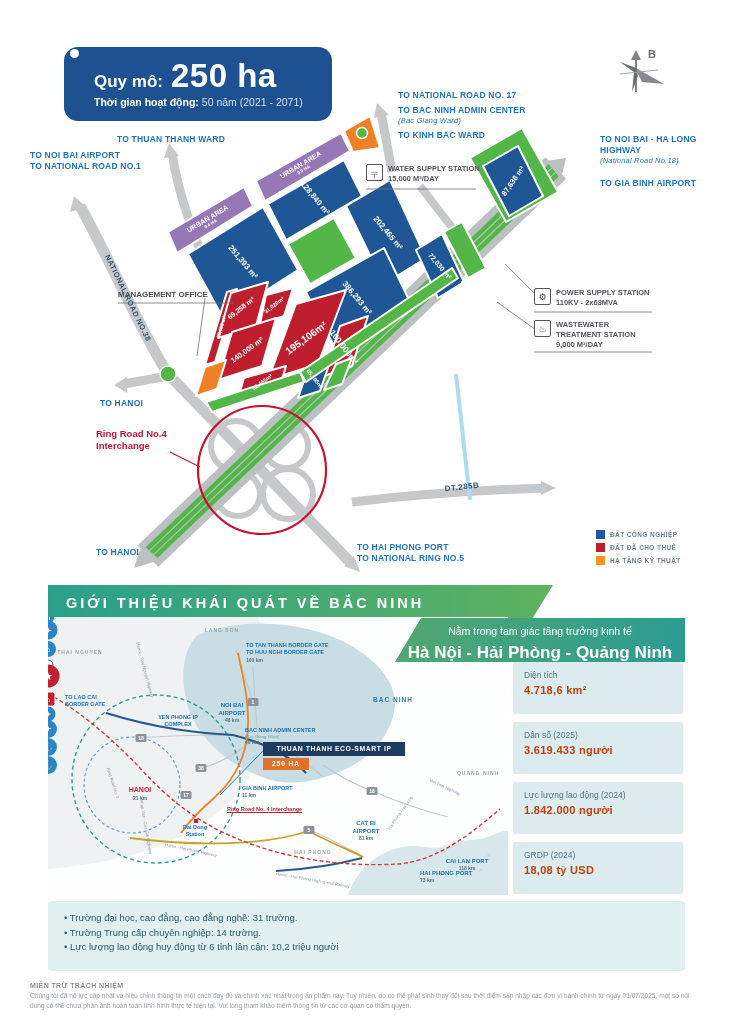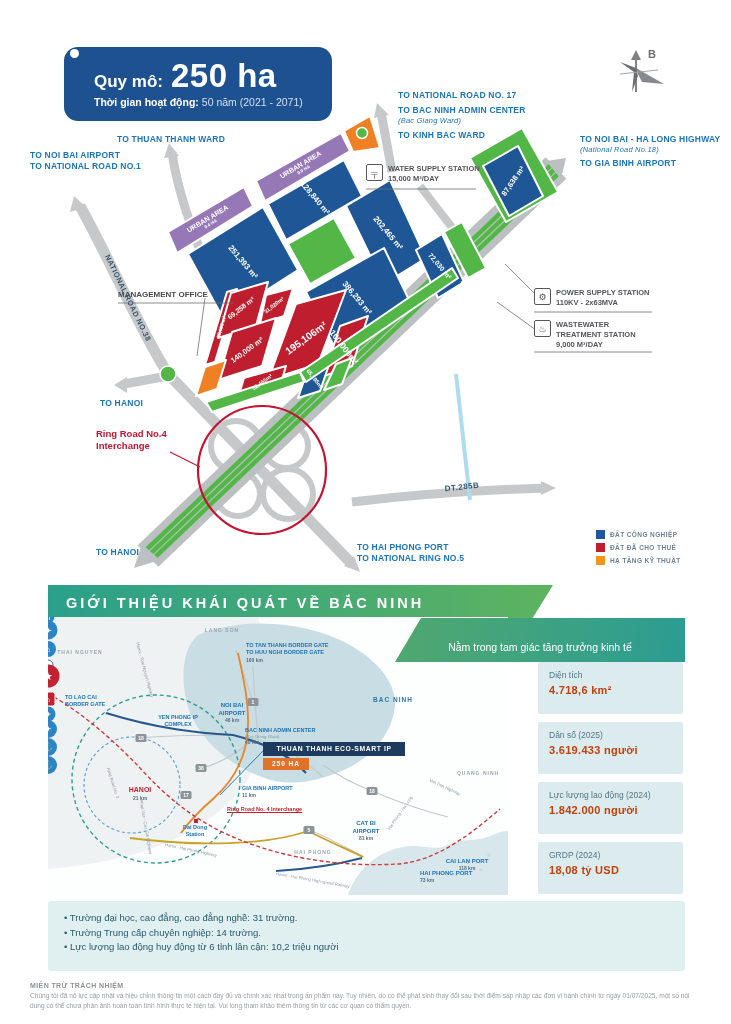--- a/index.html
+++ b/index.html
@@ -28,23 +28,23 @@
   .road-name{position:absolute;color:#fff;font-weight:bold;letter-spacing:1.5px;white-space:nowrap;}
   .nr38{position:absolute;color:#33566f;font-weight:bold;font-size:7.5px;letter-spacing:.5px;white-space:nowrap;}
   .inter-lbl{color:#c41432;font-weight:bold;font-size:9.5px;line-height:1.25;}
   .legend{left:596px;top:530px;display:flex;flex-direction:column;gap:4px;}
   .legend-row{display:flex;align-items:center;gap:5px;}
   .legend-chip{width:9px;height:9px;flex:0 0 auto;}
   .legend-txt{font-size:6.5px;font-weight:bold;color:#6e8292;letter-spacing:.4px;}
 
   
   .banner{left:48px;top:585px;width:505px;height:37px;background:linear-gradient(90deg,#2aa08b,#5eb35f);clip-path:polygon(0 0,100% 0,95.5% 100%,0 100%);color:#fff;font-weight:bold;font-size:14.5px;letter-spacing:3px;line-height:37px;padding-left:18px;box-sizing:border-box;}
-  .tri-box{left:395px;top:618px;width:290px;height:44px;background:linear-gradient(100deg,#51a86f,#2b9c93);clip-path:polygon(26px 0,100% 0,100% 100%,0 100%);color:#fff;text-align:center;font-size:10.5px;line-height:1.5;padding-top:22px;box-sizing:border-box;}
+  .tri-box{left:395px;top:618px;width:290px;height:44px;background:linear-gradient(100deg,#51a86f,#2b9c93);clip-path:polygon(26px 0,100% 0,100% 100%,0 100%);color:#fff;text-align:center;font-size:10.5px;line-height:1.5;padding-top:6px;box-sizing:border-box;}
   .stats{left:513px;top:662px;width:170px;display:flex;flex-direction:column;gap:8px;}
-  .stat-box{background:#dcecee;border-radius:2px;padding:8px 11px 15px;box-sizing:border-box;height:52px;margin-left:25px;}
+  .stat-box{background:#dcecee;border-radius:2px;padding:8px 11px 15px;box-sizing:border-box;height:52px;}
   .stat-lbl{font-size:8.5px;color:#527584;}
   .stat-val{font-size:11px;font-weight:bold;color:#c2410c;margin-top:4px;letter-spacing:.3px;}
 
   
   .rmap{left:48px;top:617px;width:460px;height:278px;overflow:hidden;background:#fdfefe;}
   .rmap .abs,.rmap .ctr{position:absolute;}
   .m-blue{color:#2074b4;font-weight:bold;font-size:5.5px;line-height:1.35;}
   .m-km{color:#55707e;font-weight:bold;font-size:5px;}
   .m-region{color:#9aa6ab;font-weight:bold;font-size:5px;letter-spacing:1px;}
   .m-tiny{color:#8b9aa2;font-size:4.3px;white-space:nowrap;}
@@ -162,24 +162,24 @@
 <div class="abs lbl-blue" style="left:30px;top:150px;">
   <div>TO NOI BAI AIRPORT</div>
   <div>TO NATIONAL ROAD NO.1</div>
 </div>
 <div class="abs lbl-blue" style="left:398px;top:90px;">
   <div style="margin-bottom:4px;">TO NATIONAL ROAD NO. 17</div>
   <div>TO BAC NINH ADMIN CENTER</div>
   <div class="it">(Bac Giang Ward)</div>
   <div style="margin-top:4px;">TO KINH BAC WARD</div>
 </div>
-<div class="abs lbl-blue" style="left:580px;top:134px;">
+<div class="abs lbl-blue" style="left:600px;top:134px;">
   <div>TO NOI BAI - HA LONG HIGHWAY</div>
   <div class="it">(National Road No.18)</div>
-  <div style="margin-top:3px;">TO GIA BINH AIRPORT</div>
+  <div style="margin-top:12px;">TO GIA BINH AIRPORT</div>
 </div>
 <div class="abs lbl-blue" style="left:100px;top:398px;">TO HANOI</div>
 <div class="abs lbl-blue" style="left:96px;top:547px;">TO HANOI</div>
 <div class="abs lbl-blue" style="left:357px;top:542px;">
   <div>TO HAI PHONG PORT</div>
   <div>TO NATIONAL RING NO.5</div>
 </div>
 
 <div class="abs util" style="left:366px;top:164px;">
   <span class="util-ic">╤</span>

